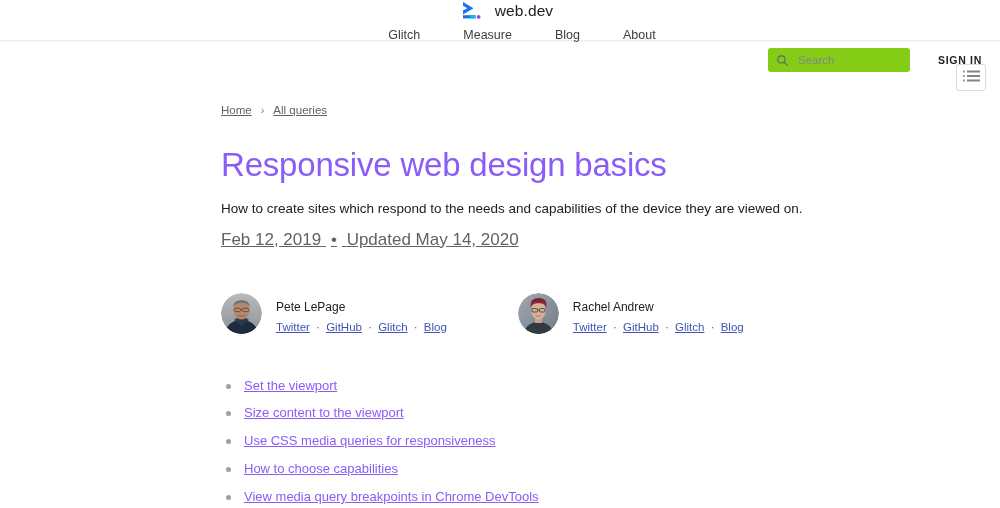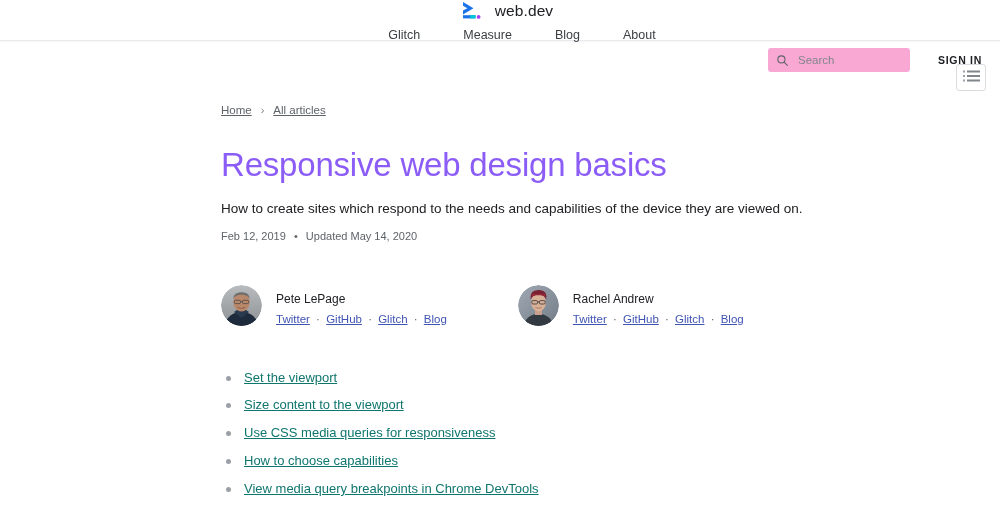--- a/index.html
+++ b/index.html
@@ -64,21 +64,21 @@
   .nav-link:last-child { margin-right: 8px; }
   .header-right {
     margin-left: auto;
     display: flex;
     align-items: center;
     margin-right: 16px;
   }
   .search-box {
     width: 142px;
     height: 24px;
-    background: #f9a8d4;
+    background: #84cc16;
     border-radius: 3px;
     display: flex;
     align-items: center;
     padding: 0 8px;
     box-sizing: border-box;
   }
   .search-icon {
     width: 13px;
     height: 13px;
     flex: 0 0 auto;
@@ -158,23 +158,24 @@
     letter-spacing: -0.2px;
     color: #8b5cf6;
   }
   .article-subtitle {
     font-size: 13.5px;
     line-height: 1.45;
     color: #202124;
     margin: 0 0 11px 0;
   }
   .article-meta {
-    font-size: 11px;
+    font-size: 17px;
     color: #5f6368;
     margin: 0;
+    text-decoration: underline;
   }
   .meta-dot {
     margin: 0 5px;
   }
 
   
   .authors {
     display: flex;
     margin-top: 43px;
   }
@@ -227,21 +228,21 @@
     content: "";
     position: absolute;
     left: 5px;
     top: 6px;
     width: 5px;
     height: 5px;
     border-radius: 50%;
     background: #9aa0a6;
   }
   .toc-list a {
-    color: #0f766e;
+    color: #8b5cf6;
     text-decoration: underline;
     margin-top: 38px;
   }
 </style>
 </head>
 <body>
 
 <header class="site-header">
 
   <a class="brand" href="#">
@@ -288,21 +289,21 @@
       <rect x="4" y="9.5" width="13" height="2" fill="#80868b"></rect>
     </svg>
   </span>
 </button>
 
 <main class="page">
 
   <nav class="breadcrumb">
     <a href="#">Home</a>
     <span class="breadcrumb-sep">›</span>
-    <a href="#">All articles</a>
+    <a href="#">All queries</a>
   </nav>
 
   <h1 class="article-title">Responsive web design basics</h1>
 
   <p class="article-subtitle">How to create sites which respond to the needs and capabilities of the device they are viewed on.</p>
 
   <p class="article-meta">
     <span>Feb 12, 2019</span>
     <span class="meta-dot">•</span>
     <span>Updated May 14, 2020</span>

